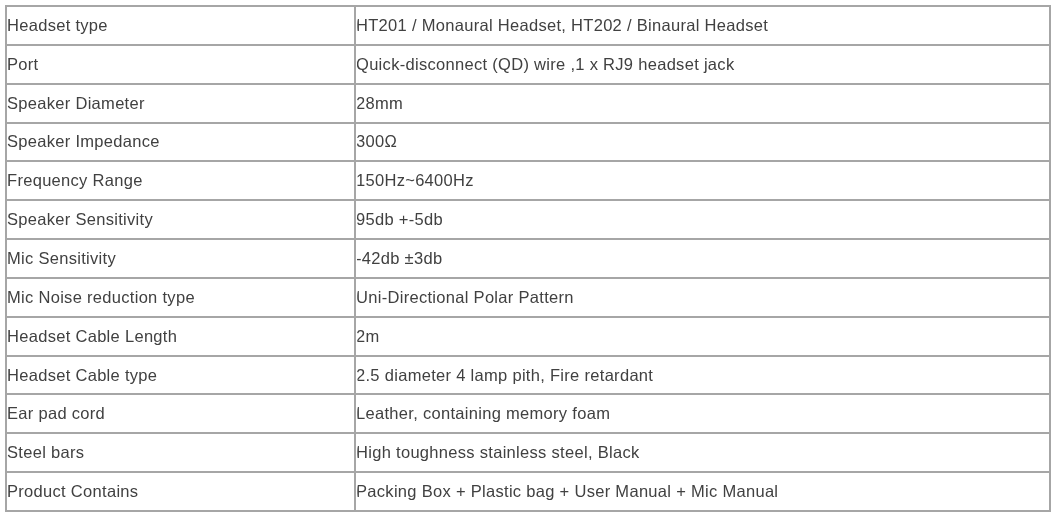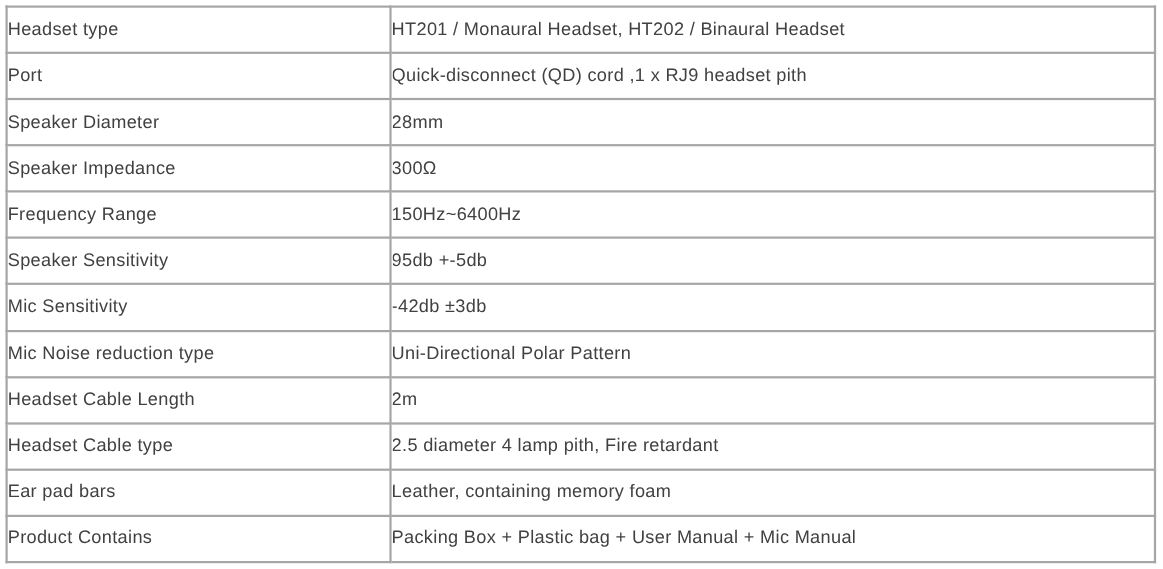--- a/index.html
+++ b/index.html
@@ -49,21 +49,21 @@
 
 <div class="page">
   <table class="spec-table">
     <tbody>
         <tr>
           <td class="label-cell">Headset type</td>
           <td class="value-cell">HT201 / Monaural Headset, HT202 / Binaural Headset</td>
         </tr>
         <tr>
           <td class="label-cell">Port</td>
-          <td class="value-cell">Quick-disconnect (QD) cord ,1 x RJ9 headset pith</td>
+          <td class="value-cell">Quick-disconnect (QD) wire ,1 x RJ9 headset jack</td>
         </tr>
         <tr>
           <td class="label-cell">Speaker Diameter</td>
           <td class="value-cell">28mm</td>
         </tr>
         <tr>
           <td class="label-cell">Speaker Impedance</td>
           <td class="value-cell">300Ω</td>
         </tr>
         <tr>
@@ -84,22 +84,26 @@
         </tr>
         <tr>
           <td class="label-cell">Headset Cable Length</td>
           <td class="value-cell">2m</td>
         </tr>
         <tr>
           <td class="label-cell">Headset Cable type</td>
           <td class="value-cell">2.5 diameter 4 lamp pith, Fire retardant</td>
         </tr>
         <tr>
-          <td class="label-cell">Ear pad bars</td>
+          <td class="label-cell">Ear pad cord</td>
           <td class="value-cell">Leather, containing memory foam</td>
+        </tr>
+        <tr>
+          <td class="label-cell">Steel bars</td>
+          <td class="value-cell">High toughness stainless steel, Black</td>
         </tr>
         <tr>
           <td class="label-cell">Product Contains</td>
           <td class="value-cell">Packing Box + Plastic bag + User Manual + Mic Manual</td>
         </tr>
       </tbody>
   </table>
 </div>
 
 </body></html>

